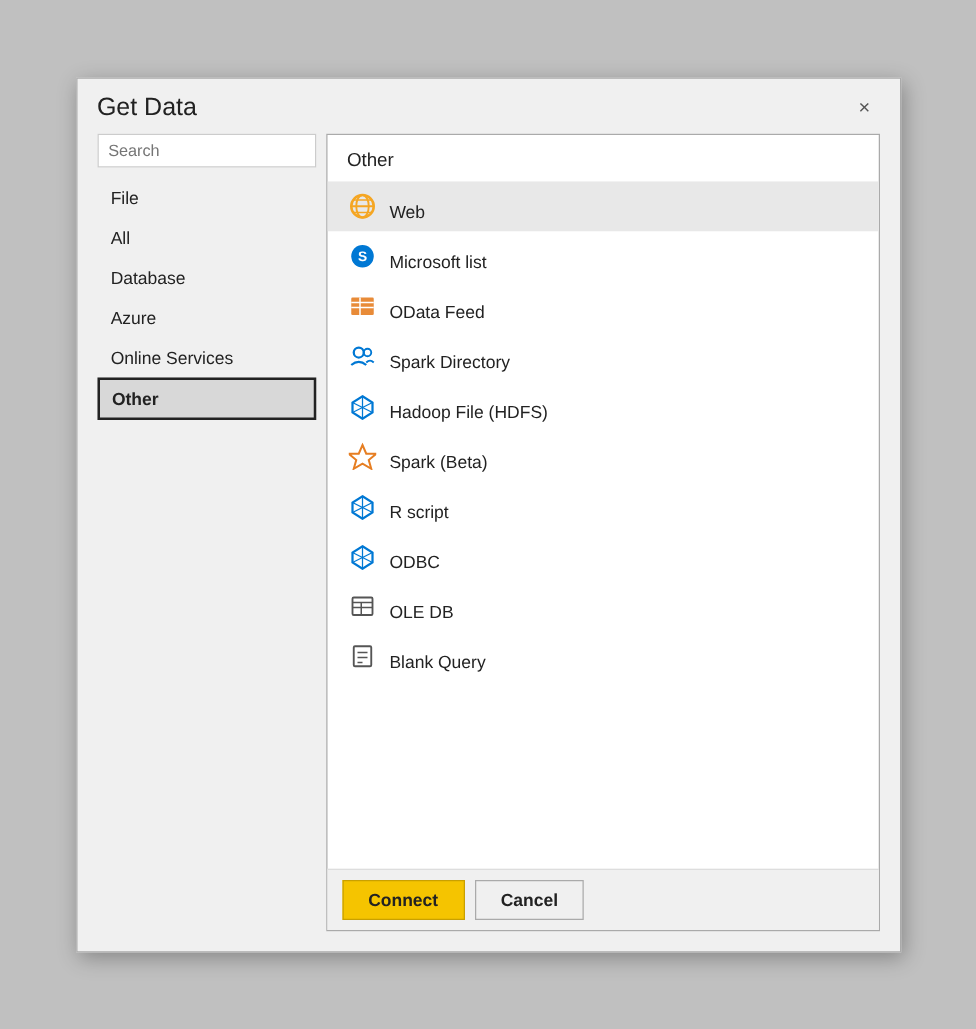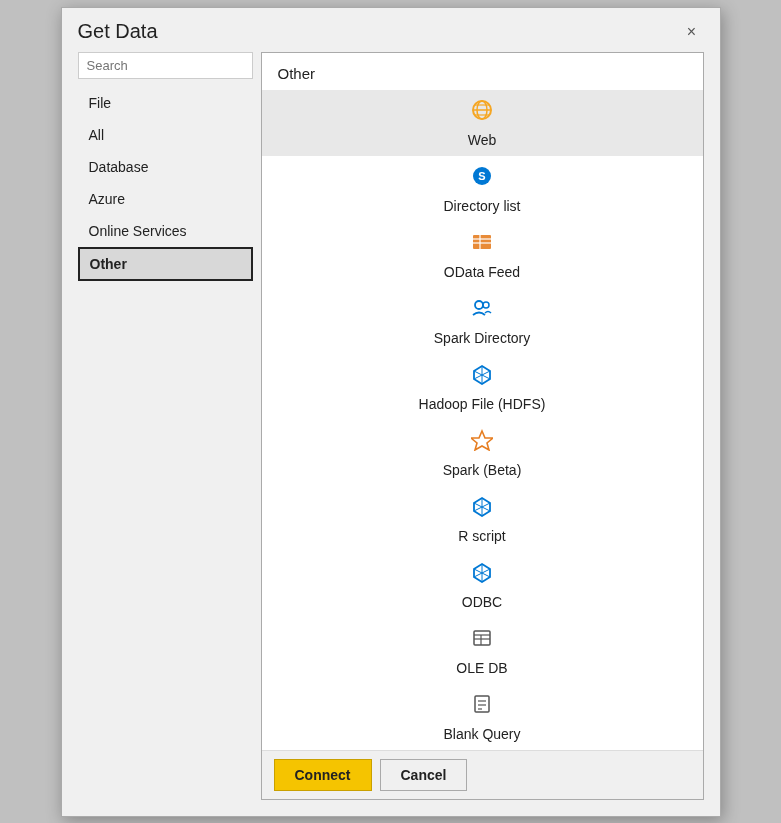--- a/index.html
+++ b/index.html
@@ -93,25 +93,24 @@
       font-weight: 400;
       color: #222;
       padding: 12px 16px 8px 16px;
     }
     .item-list {
       flex: 1;
       overflow-y: auto;
     }
     .list-item {
       display: flex;
-      align-items: center;
+      align-items: flex-end;
       padding: 8px 16px;
       cursor: pointer;
       gap: 10px;
-      flex-direction: column;
     }
     .list-item.selected { background: #e8e8e8; }
     .list-item-icon {
       width: 24px;
       height: 24px;
       flex-shrink: 0;
       display: flex;
       align-items: center;
       justify-content: center;
     }
@@ -185,21 +184,21 @@
           <span class="list-item-label">Web</span>
         </div>
 
         <div class="list-item">
           <div class="list-item-icon">
             <svg width="22" height="22" viewBox="0 0 22 22">
               <circle cx="11" cy="11" r="9" fill="#0078d4"></circle>
               <text x="11" y="15" text-anchor="middle" fill="white" font-size="11" font-family="Arial" font-weight="bold">S</text>
             </svg>
           </div>
-          <span class="list-item-label">Directory list</span>
+          <span class="list-item-label">Microsoft list</span>
         </div>
 
         <div class="list-item">
           <div class="list-item-icon">
             <svg width="22" height="22" viewBox="0 0 22 22">
               <rect x="2" y="4" width="18" height="14" rx="1" fill="#e67e22" opacity="0.9"></rect>
               <line x1="2" y1="8" x2="20" y2="8" stroke="white" stroke-width="1.2"></line>
               <line x1="2" y1="12" x2="20" y2="12" stroke="white" stroke-width="1.2"></line>
               <line x1="9" y1="4" x2="9" y2="18" stroke="white" stroke-width="1.2"></line>
             </svg>

